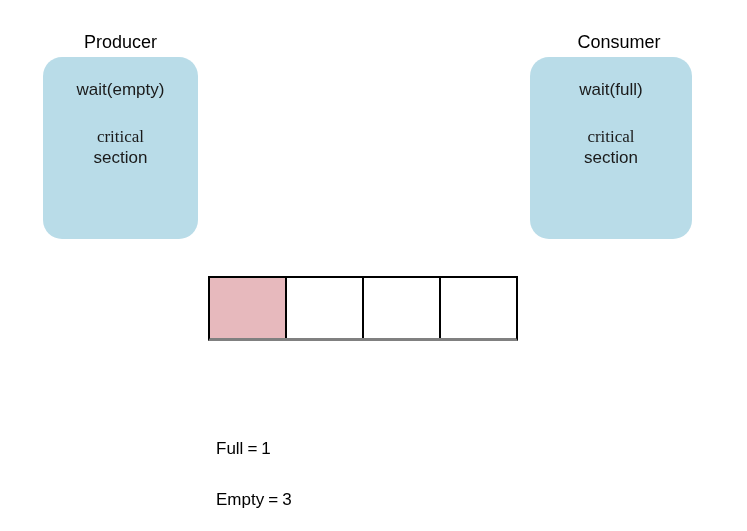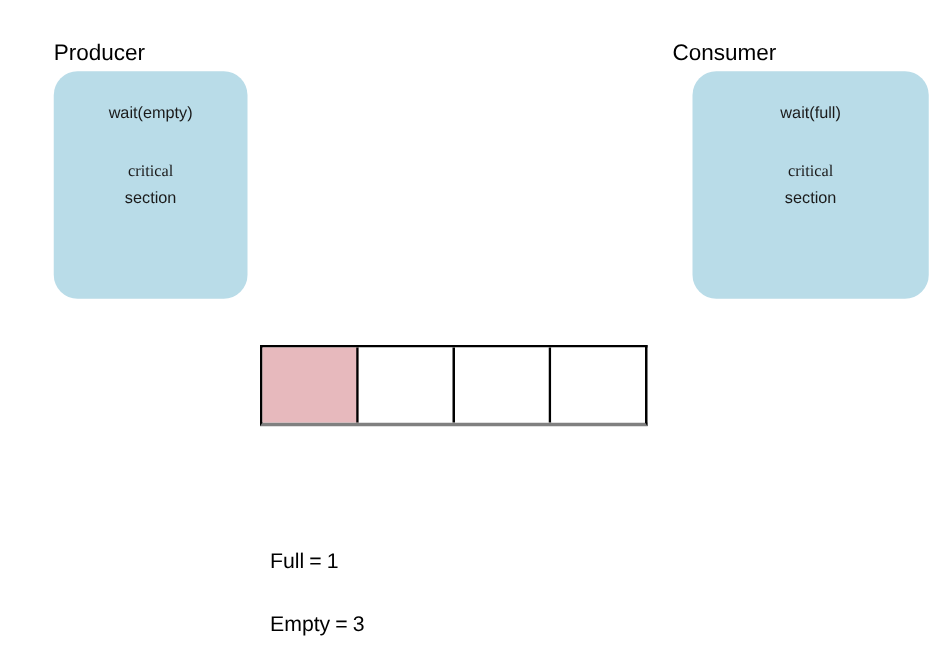--- a/index.html
+++ b/index.html
@@ -22,40 +22,41 @@
     width: 747px;
     height: 531px;
   }
 
   
   .proc-title {
     position: absolute;
     font-size: 18px;
     line-height: 22px;
     color: #000000;
+    text-align: center;
     white-space: nowrap;
   }
   #producer-title { left: 43px;  top: 31px; width: 155px; }
   #consumer-title { left: 538px; top: 31px; width: 162px; }
 
   
   .proc-box {
     position: absolute;
     border-radius: 19px;
     box-sizing: border-box;
     display: flex;
     flex-direction: column;
     align-items: center;
     justify-content: flex-start;
   }
   #producer-box { left: 43px;  top: 57px; width: 155px; height: 182px; }
-  #consumer-box { left: 554px; top: 57px; width: 189px; height: 182px; }
+  #consumer-box { left: 530px; top: 57px; width: 162px; height: 182px; }
 
   .proc-line {
-    font-size: 13px;
+    font-size: 17px;
     line-height: 21px;
     text-align: right;
     white-space: nowrap;
     color: #1a1a1a;
   }
   .line-wait    { margin-top: 22px; }
   .line-crit    { margin-top: 26px; font-family: Liberation Serif, serif; }
   .line-sect    { margin-top: 0px; }
   .line-signal  { margin-top: 26px; }
   .dimmed { color: #eea0a2; }

